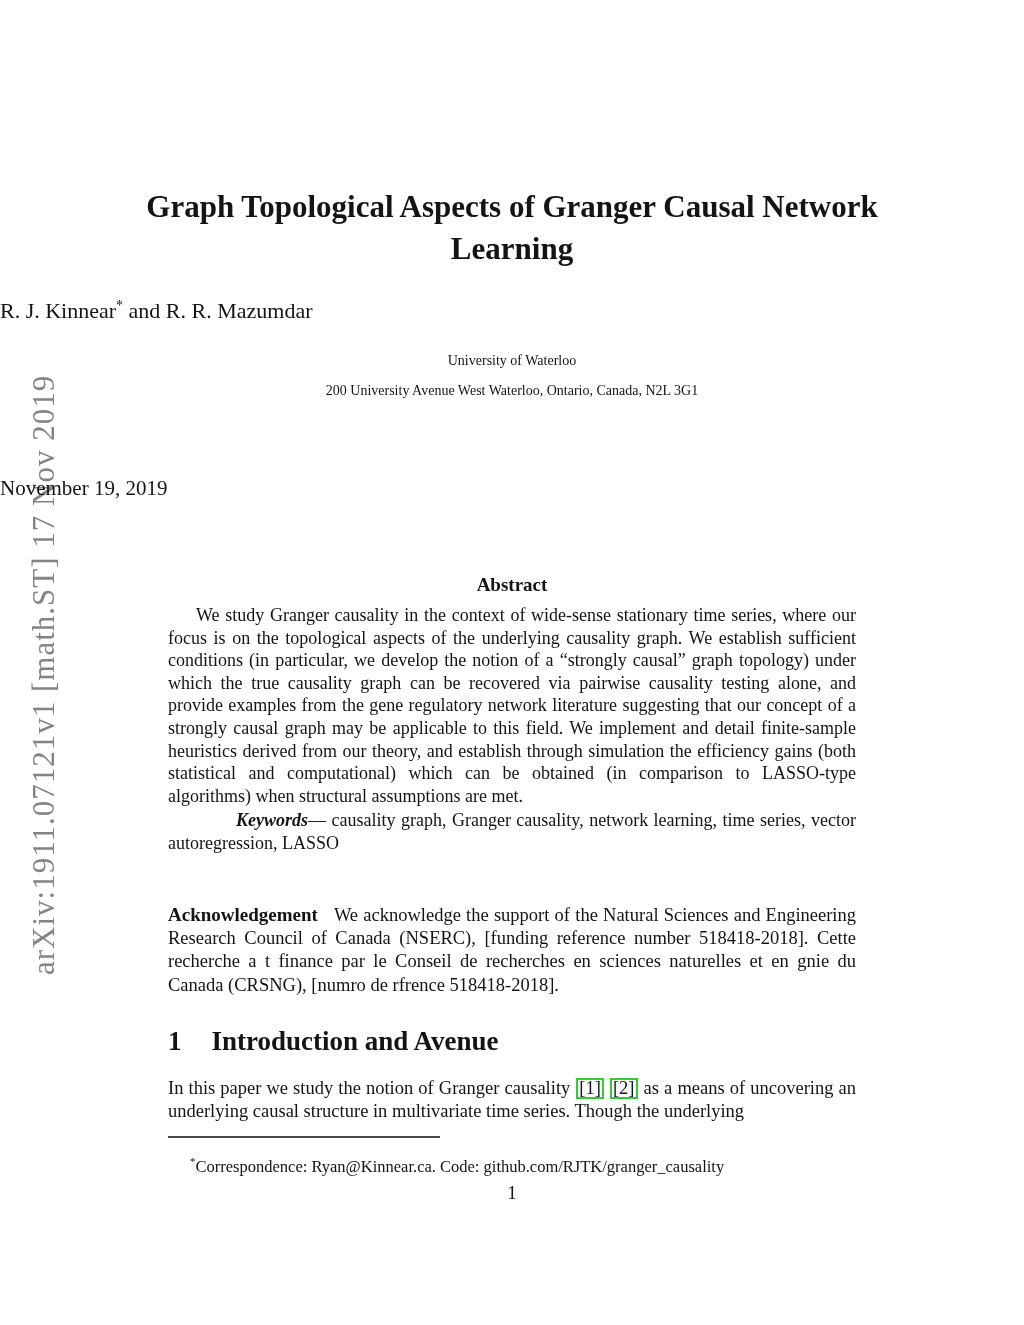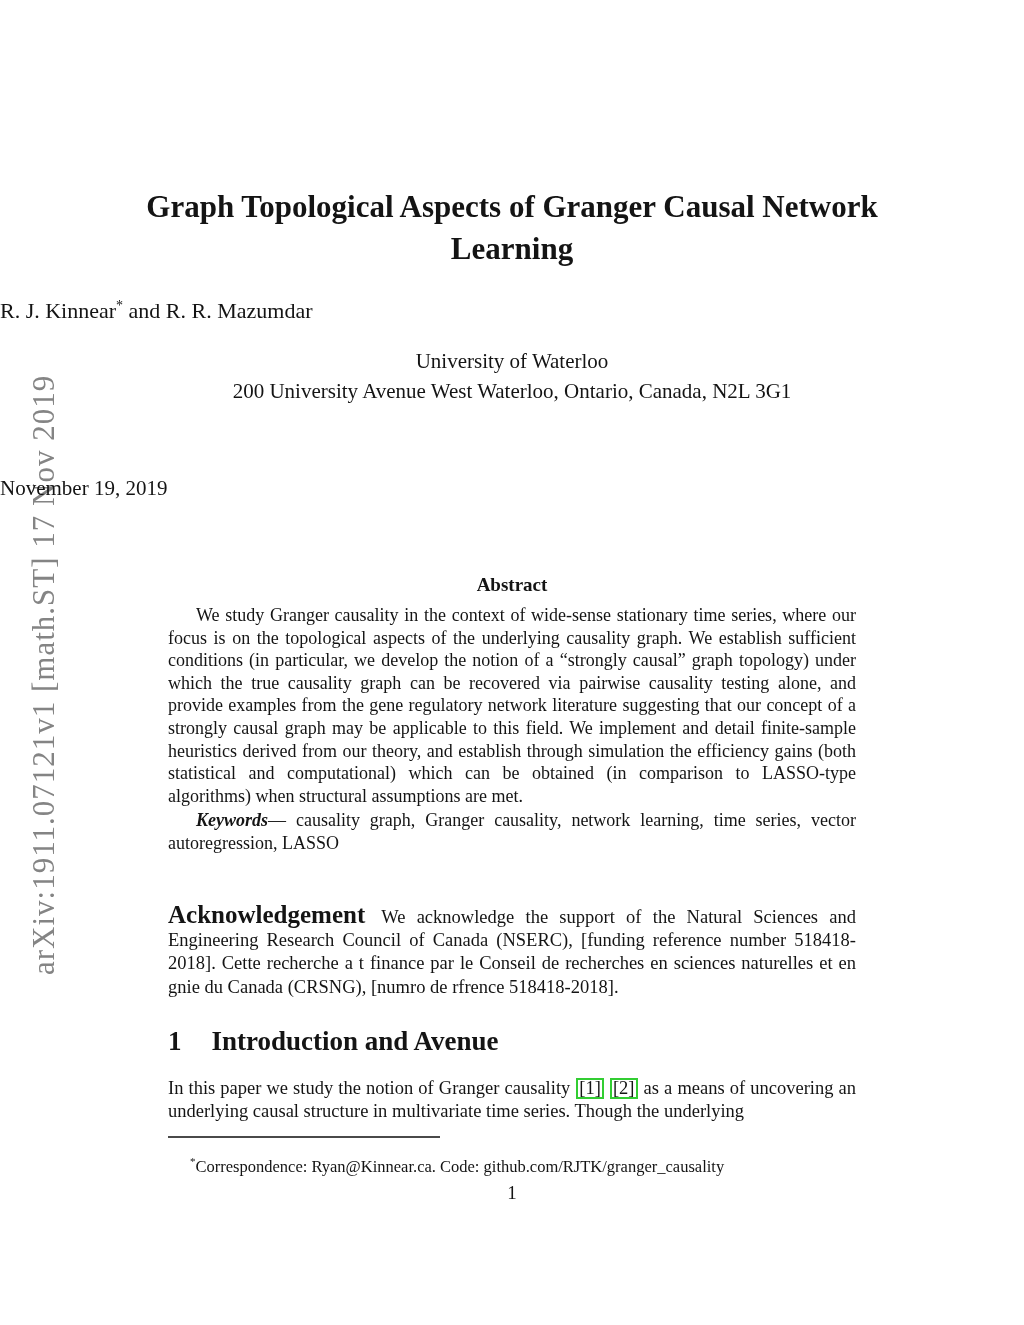--- a/index.html
+++ b/index.html
@@ -41,21 +41,21 @@
     text-align: left;
     font-size: 22px;
   }
   .authors sup { font-size: 14px; }
   .affiliation {
     position: absolute;
     top: 346px;
     left: 0;
     width: 100%;
     text-align: center;
-    font-size: 21px;
+    font-size: 14px;
     line-height: 30px;
   }
   .date {
     position: absolute;
     top: 476px;
     left: 0;
     width: 100%;
     text-align: left;
     font-size: 21px;
   }
@@ -75,34 +75,34 @@
     width: 688px;
   }
   .abstract-block p {
     margin: 0;
     font-size: 18px;
     line-height: 22.6px;
     text-align: justify;
     text-indent: 28px;
   }
   .abstract-block p.keywords { margin-top: 2px; }
-  .kw-label { font-weight: bold; font-style: italic; }
+  .kw-label { font-weight: bold; font-style: italic; margin-left: 40px; }
   .ack-block {
     position: absolute;
     top: 903px;
     left: 168px;
     width: 688px;
   }
   .ack-block p {
     margin: 0;
     font-size: 18.5px;
     line-height: 23.2px;
     text-align: justify;
   }
-  .ack-label { font-weight: bold; font-size: 25px; margin-right: 16px; }
+  .ack-label { font-weight: bold; font-size: 19px; margin-right: 16px; }
   .section-heading {
     position: absolute;
     top: 1026px;
     left: 168px;
     width: 688px;
     font-size: 27px;
     font-weight: bold;
   }
   .section-heading .sec-num { margin-right: 30px; }
   .intro-para {

